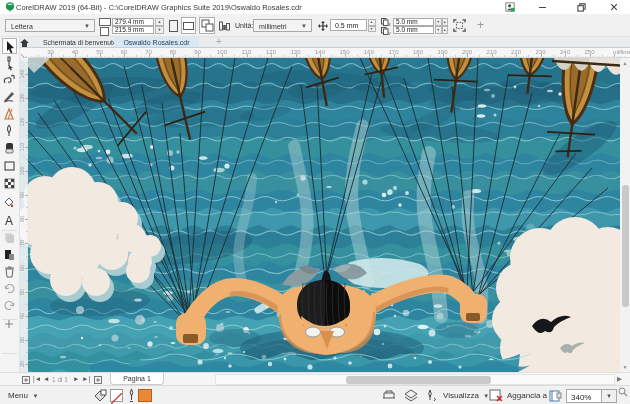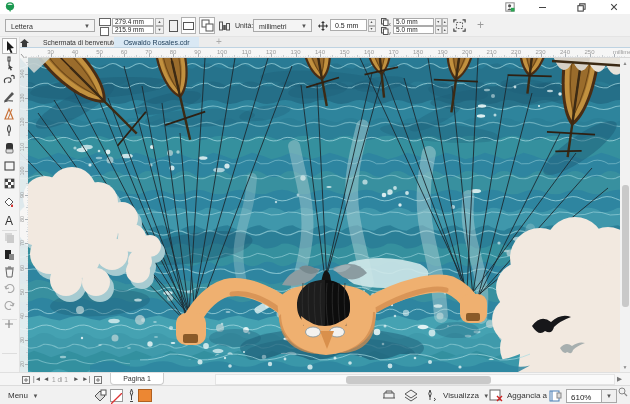--- a/index.html
+++ b/index.html
@@ -5,20 +5,21 @@
 .abs{position:absolute}
 .inp{position:absolute;background:#fff;border:1px solid #ababab;color:#222}
 </style></head><body>
 
 <div class="abs" style="left:0;top:0;width:630px;height:14px;background:#fff">
  <svg class="abs" style="left:5px;top:2px" width="10" height="10" viewBox="0 0 10 10">
       <circle cx="5" cy="4.3" r="4.1" fill="#1b9850"></circle>
       <path d="M4,8.2 L5.2,10 L6,8.2 Z" fill="#1b9850"></path>
       <path d="M2.2,2.4 q2.8,-1.6 5.6,0 q-2.8,1.2 -5.6,0" fill="#fff" opacity="0.85"></path>
     </svg>
+ <div class="abs" style="left:16px;top:3px;font-size:7.5px;color:#3a3a3a">CorelDRAW 2019 (64-Bit) - C:\CorelDRAW Graphics Suite 2019\Oswaldo Rosales.cdr</div>
  <svg class="abs" style="left:505px;top:2px" width="10" height="10" viewBox="0 0 12 12">
       <rect x="1" y="1" width="10" height="10" fill="none" stroke="#888" stroke-width="1.2"></rect>
       <circle cx="5.5" cy="4.6" r="1.9" fill="#555"></circle>
       <path d="M2.5,9.8 q3,-4 6,0 Z" fill="#555"></path>
       <rect x="7" y="7" width="4.4" height="4.4" fill="#2aa652"></rect>
     </svg>
  <div class="abs" style="left:539px;top:6.5px;width:7px;height:1.5px;background:#444"></div>
  <svg class="abs" style="left:577px;top:2.5px" width="9" height="9" viewBox="0 0 10 10">
       <rect x="1" y="3" width="6" height="6" fill="none" stroke="#444" stroke-width="1.2"></rect>
       <path d="M3,3 L3,1 L9,1 L9,7 L7,7" fill="none" stroke="#444" stroke-width="1.2"></path>
@@ -1078,19 +1079,19 @@
  <svg class="abs" style="left:489px;top:3px" width="14" height="13" viewBox="0 0 14 13">
       <rect x="1" y="1" width="10" height="10" fill="#fff" stroke="#666"></rect>
       <path d="M8,7 L13,12 M13,7 L8,12" stroke="#c22" stroke-width="1.4"></path>
     </svg>
  <div class="abs" style="left:507px;top:5px;font-size:8px;color:#333">Aggancia a&nbsp;<span style="font-size:6px;color:#555">▼</span></div>
  <svg class="abs" style="left:549px;top:3px" width="13" height="13" viewBox="0 0 13 13">
       <rect x="1" y="2" width="9" height="10" fill="#fff" stroke="#4a7fb5"></rect>
       <path d="M3,2 L3,12" stroke="#4a7fb5"></path>
       <rect x="8" y="4" width="4" height="5" fill="#ddd" stroke="#888"></rect>
     </svg>
- <div class="abs" style="left:566px;top:3px;width:36px;height:14px;background:#fff;border:1px solid #a8a8a8;font-size:8px;color:#222;padding:2.5px 0 0 4px">610%</div>
+ <div class="abs" style="left:566px;top:3px;width:36px;height:14px;background:#fff;border:1px solid #a8a8a8;font-size:8px;color:#222;padding:2.5px 0 0 4px">340%</div>
  <div class="abs" style="left:601px;top:3px;width:16px;height:14px;background:#f0f0f0;border:1px solid #a8a8a8;font-size:6px;color:#555;text-align:center;padding-top:3px">▼</div>
 </div>
 
 <svg class="abs" style="left:618px;top:387px" width="10" height="10" viewBox="0 0 10 10">
     <circle cx="4" cy="4" r="3" fill="none" stroke="#888" stroke-width="1"></circle>
     <path d="M6.2,6.2 L9,9" stroke="#888" stroke-width="1.2"></path>
   </svg>
 </body></html>

